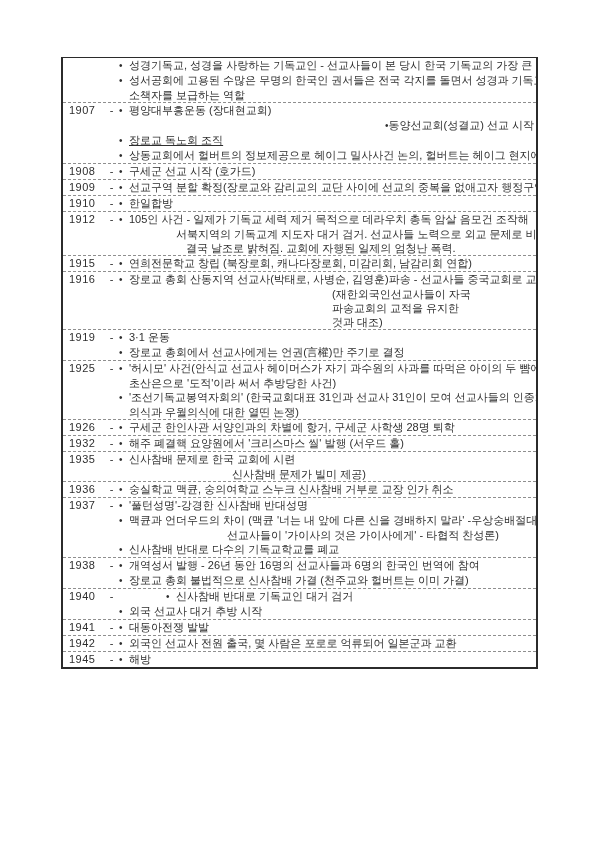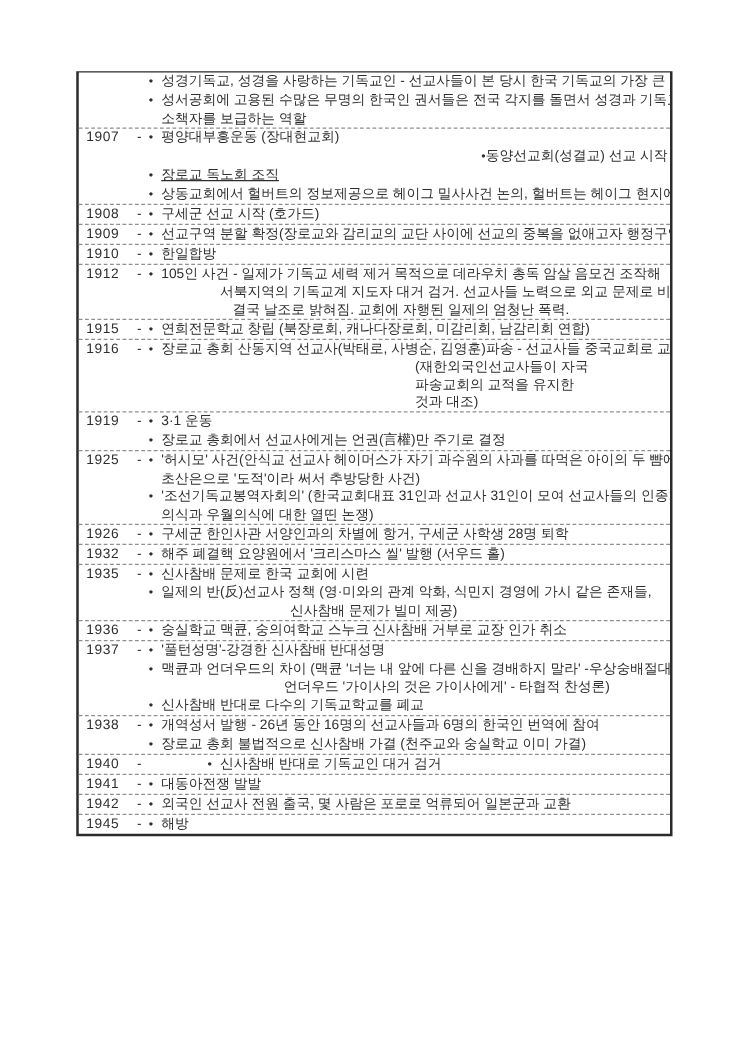--- a/index.html
+++ b/index.html
@@ -168,54 +168,54 @@
         <div class="dash-cell">-</div>
         <div class="row-content">
           <div class="content-line" style="padding-left: 0px;"><span class="bullet-glyph">•</span><span>해주 폐결핵 요양원에서 '크리스마스 씰' 발행 (서우드 홀)</span></div>
         </div>
       </div>
       <div class="t-row">
         <div class="year-cell">1935</div>
         <div class="dash-cell">-</div>
         <div class="row-content">
           <div class="content-line" style="padding-left: 0px;"><span class="bullet-glyph">•</span><span>신사참배 문제로 한국 교회에 시련</span></div>
-          <div class="content-line" style="padding-left: 0px;"><span class="bullet-glyph">•</span><span>일제의 반(反)선교사 정책 (영·미와의 관계 악화, 식민지 경영에 가시 같은 존재들,</span></div>
           <div class="content-line" style="padding-left: 113px;"><span>신사참배 문제가 빌미 제공)</span></div>
         </div>
       </div>
       <div class="t-row">
         <div class="year-cell">1936</div>
         <div class="dash-cell">-</div>
         <div class="row-content">
           <div class="content-line" style="padding-left: 0px;"><span class="bullet-glyph">•</span><span>숭실학교 맥큔, 숭의여학교 스누크 신사참배 거부로 교장 인가 취소</span></div>
         </div>
       </div>
       <div class="t-row">
         <div class="year-cell">1937</div>
         <div class="dash-cell">-</div>
         <div class="row-content">
           <div class="content-line" style="padding-left: 0px;"><span class="bullet-glyph">•</span><span>'풀턴성명'-강경한 신사참배 반대성명</span></div>
           <div class="content-line" style="padding-left: 0px;"><span class="bullet-glyph">•</span><span>맥큔과 언더우드의 차이 (맥큔 '너는 내 앞에 다른 신을 경배하지 말라' -우상숭배절대불가,</span></div>
-          <div class="content-line" style="padding-left: 108px;"><span>언더우드 '가이사의 것은 가이사에게' - 타협적 찬성론)</span></div>
+          <div class="content-line" style="padding-left: 108px;"><span>선교사들이 '가이사의 것은 가이사에게' - 타협적 찬성론)</span></div>
           <div class="content-line" style="padding-left: 0px;"><span class="bullet-glyph">•</span><span>신사참배 반대로 다수의 기독교학교를 폐교</span></div>
         </div>
       </div>
       <div class="t-row">
         <div class="year-cell">1938</div>
         <div class="dash-cell">-</div>
         <div class="row-content">
           <div class="content-line" style="padding-left: 0px;"><span class="bullet-glyph">•</span><span>개역성서 발행 - 26년 동안 16명의 선교사들과 6명의 한국인 번역에 참여</span></div>
-          <div class="content-line" style="padding-left: 0px;"><span class="bullet-glyph">•</span><span>장로교 총회 불법적으로 신사참배 가결 (천주교와 숭실학교 이미 가결)</span></div>
+          <div class="content-line" style="padding-left: 0px;"><span class="bullet-glyph">•</span><span>장로교 총회 불법적으로 신사참배 가결 (천주교와 헐버트는 이미 가결)</span></div>
         </div>
       </div>
       <div class="t-row">
         <div class="year-cell">1940</div>
         <div class="dash-cell">-</div>
         <div class="row-content">
           <div class="content-line" style="padding-left: 0px; margin-left: 47px;"><span class="bullet-glyph">•</span><span>신사참배 반대로 기독교인 대거 검거</span></div>
+          <div class="content-line" style="padding-left: 0px;"><span class="bullet-glyph">•</span><span>외국 선교사 대거 추방 시작</span></div>
         </div>
       </div>
       <div class="t-row">
         <div class="year-cell">1941</div>
         <div class="dash-cell">-</div>
         <div class="row-content">
           <div class="content-line" style="padding-left: 0px;"><span class="bullet-glyph">•</span><span>대동아전쟁 발발</span></div>
         </div>
       </div>
       <div class="t-row">

